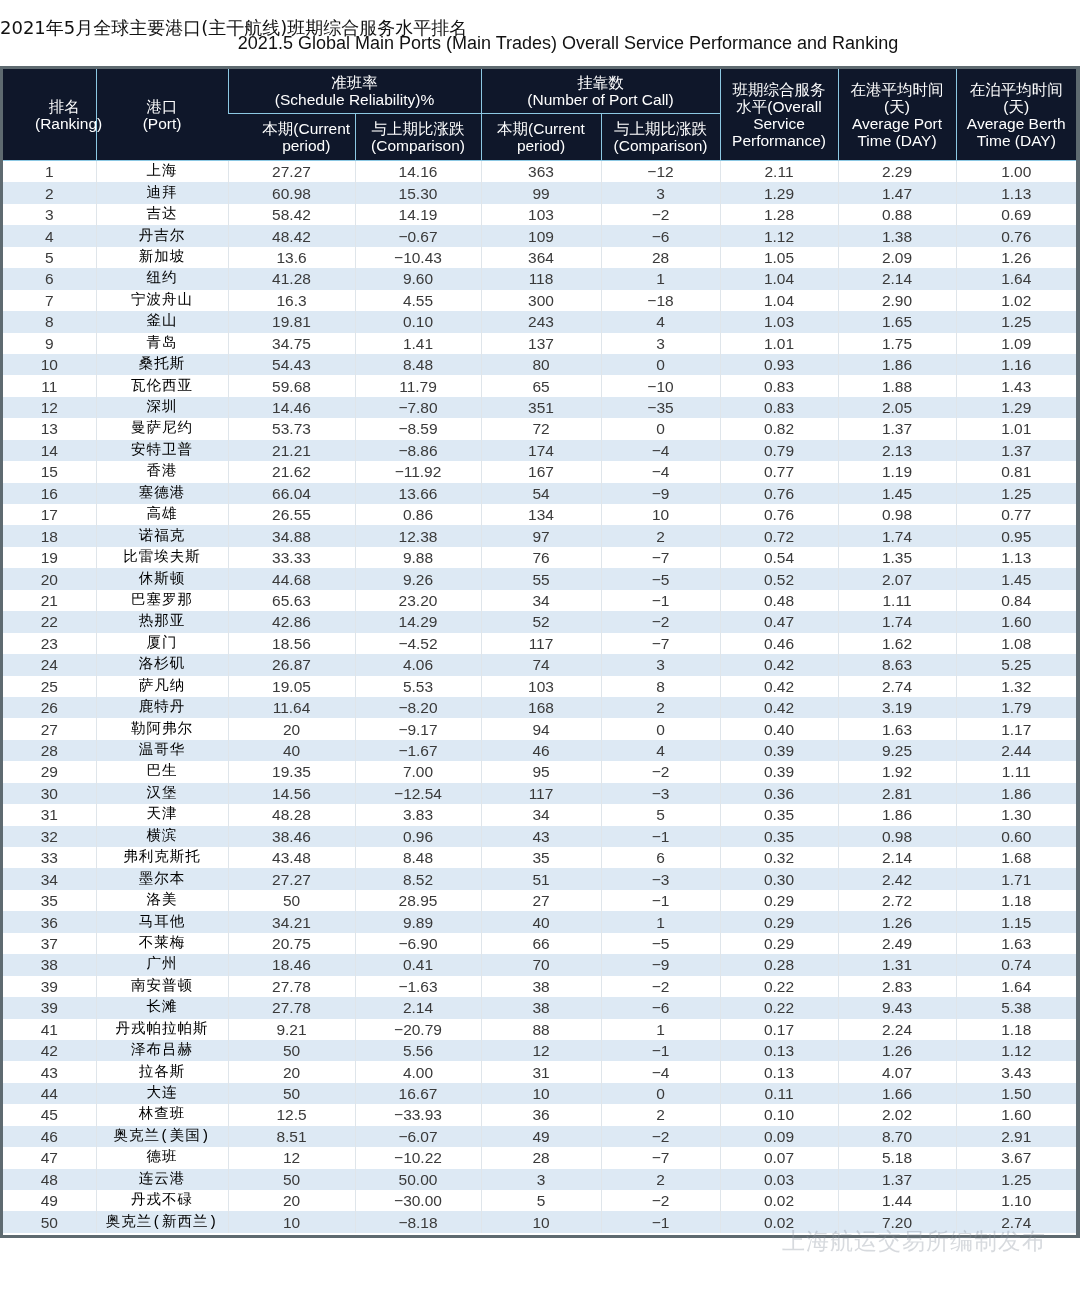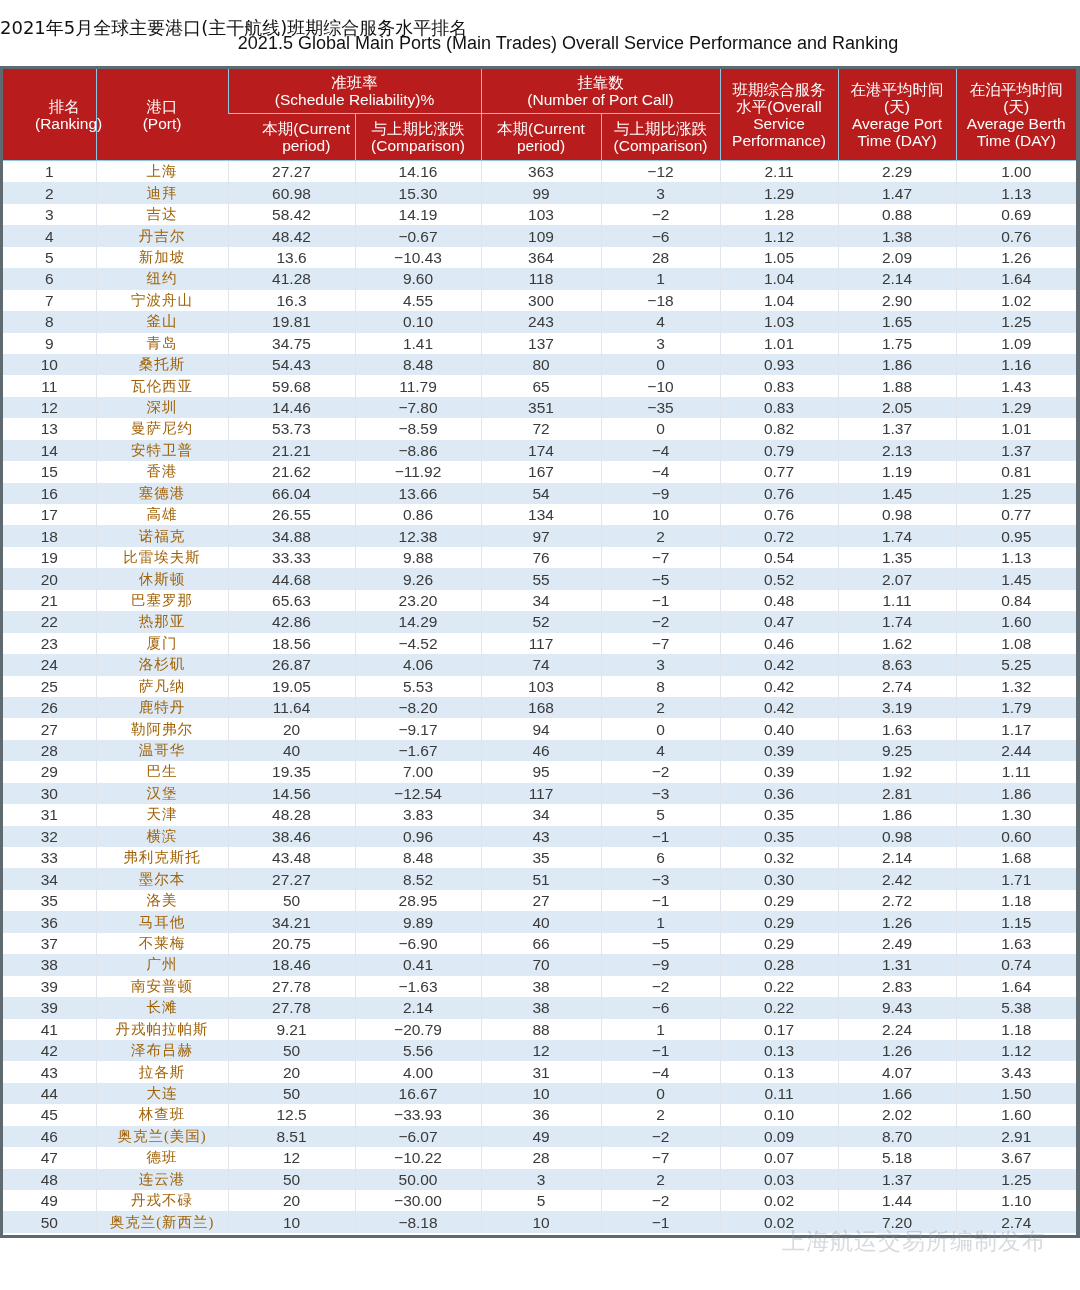--- a/index.html
+++ b/index.html
@@ -1,29 +1,29 @@
 <!DOCTYPE html>
 <html><head>
 <meta charset="utf-8">
 <style>
   html, body { margin:0; padding:0; background:#ffffff; }
   body { width:1080px; height:1290px; position:relative; overflow:hidden; font-family:"Liberation Sans", "DejaVu Sans", sans-serif; color:#222; }
   .title-cn { position:absolute; top:16px; left:0; width:1080px; text-align:left; font-size:18px; line-height:24px; color:#111; font-family:"DejaVu Sans", sans-serif; }
   .title-en { position:absolute; top:31px; left:0; width:1080px; text-align:center; font-size:18px; line-height:24px; color:#111;margin-left:28px; }
   .tbl-wrap { position:absolute; top:66px; left:0; width:1080px; height:1172px; box-sizing:border-box; border:3px solid #5e6a70; border-right-width:4px; }
   table { border-collapse:collapse; width:100%; table-layout:fixed; }
-  thead th { background:#b91c1c; color:#ffffff; font-weight:normal; font-size:15.5px; line-height:17px; text-align:center; vertical-align:middle; border-left:1px solid #8cc8e3; border-bottom:1px solid #8cc8e3; padding:0 2px; }
+  thead th { background:#0f172a; color:#ffffff; font-weight:normal; font-size:15.5px; line-height:17px; text-align:center; vertical-align:middle; border-left:1px solid #8cc8e3; border-bottom:1px solid #8cc8e3; padding:0 2px; }
   thead th:first-child { border-left:none;padding-left:32px; }
   thead tr.h1 th { height:44px; }
   thead tr.h2 th { height:46px; }
   tbody td { font-size:15.5px; height:21.45px; line-height:21px; padding:0; text-align:center; color:#3a3a3a; border-left:1px solid #dfe5ea; white-space:nowrap; overflow:hidden; }
   tbody td:first-child { border-left:none; }
   tbody tr:nth-child(odd) td { background:#ffffff; }
   tbody tr:nth-child(even) td { background:#dde9f4; }
-  tbody td.port { font-family:Liberation Serif, serif; font-size:14.5px; letter-spacing:1px; color:#a16207; }
+  tbody td.port { font-family:Liberation Mono, monospace; font-size:14.5px; letter-spacing:1px; color:#000000; }
   .watermark { position:absolute; top:1226px; left:782px; font-size:23px; color:rgba(140,150,160,0.35); font-family:"DejaVu Sans", sans-serif; letter-spacing:1px; }
   .notes { position:absolute; top:1246px; left:4px; font-family:"DejaVu Serif", serif; font-size:14.5px; line-height:22px; color:#333; }
   .notes .l2 { padding-left:46px; }
 </style>
 </head>
 <body>
 
 <div class="title-cn">2021年5月全球主要港口(主干航线)班期综合服务水平排名</div>
 <div class="title-en">2021.5 Global Main Ports (Main Trades) Overall Service Performance and Ranking</div>
 

